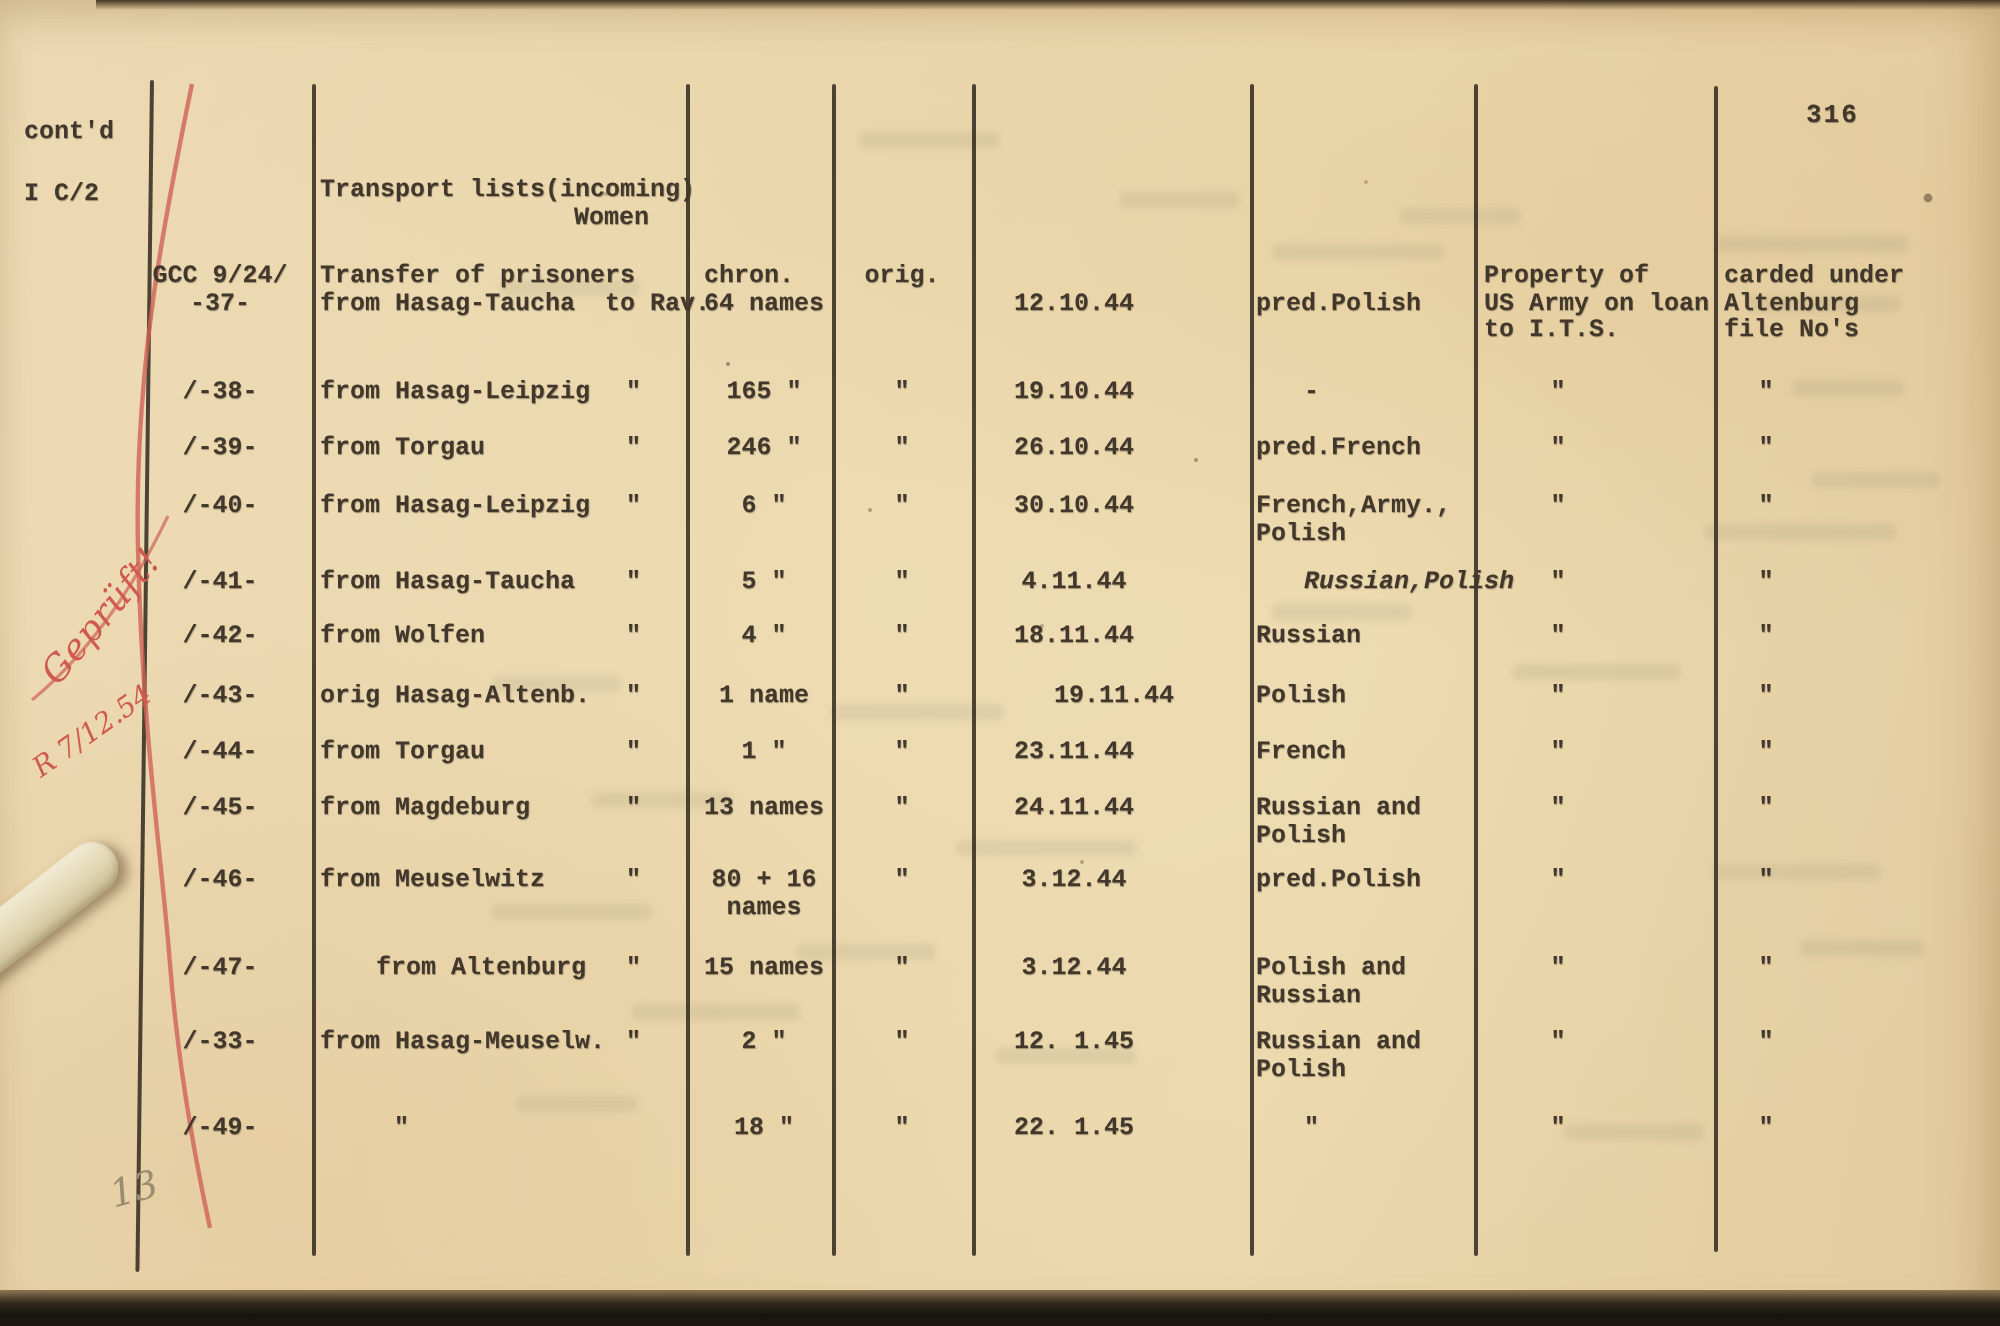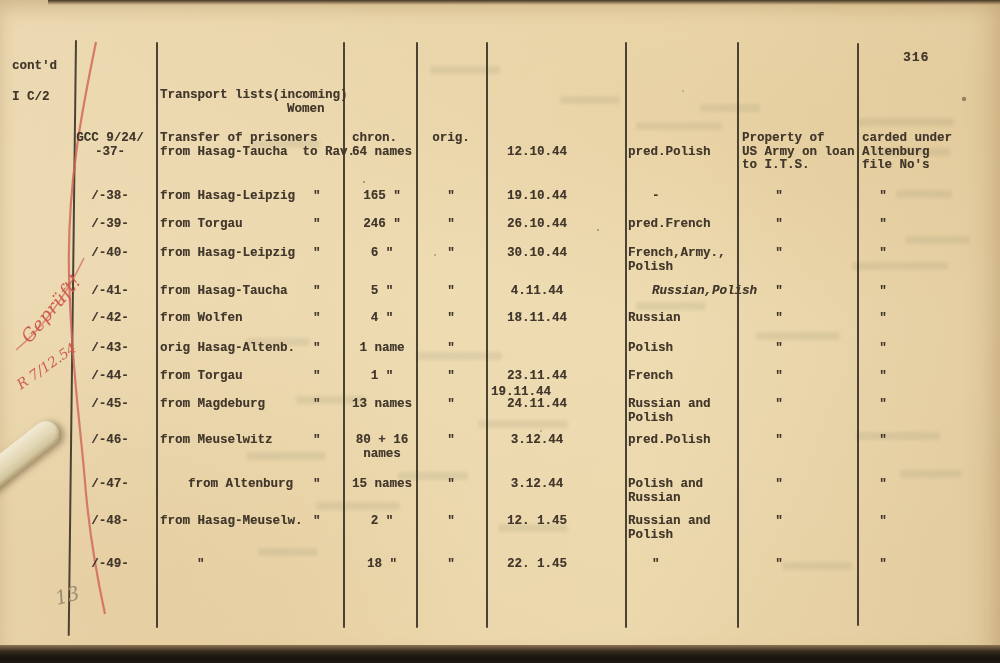--- a/index.html
+++ b/index.html
@@ -174,21 +174,21 @@
       <div class="t ctr" style="left: 418px; top: 311px; width: 66px;">"</div>
       <div class="t rt" style="left: 492px; top: 311px; width: 90px;">18.11.44</div>
       <div class="t" style="left: 628px; top: 311px;">Russian</div>
       <div class="t ctr" style="left: 737px; top: 311px; width: 84px;">"</div>
       <div class="t ctr" style="left: 846px; top: 311px; width: 74px;">"</div>
       <div class="t rt" style="left: 72px; top: 341px; width: 76px;">/-43-</div>
       <div class="t" style="left: 160px; top: 341px;">orig Hasag-Altenb.</div>
       <div class="t" style="left: 313px; top: 341px;">"</div>
       <div class="t ctr" style="left: 350px; top: 341px; width: 64px;">1 name</div>
       <div class="t ctr" style="left: 418px; top: 341px; width: 66px;">"</div>
-      <div class="t rt" style="left: 476px; top: 341px; width: 90px; margin-top: 44px;">19.11.44</div>
+      <div class="t rt" style="left: 512px; top: 341px; width: 90px;">19.11.44</div>
       <div class="t" style="left: 628px; top: 341px;">Polish</div>
       <div class="t ctr" style="left: 737px; top: 341px; width: 84px;">"</div>
       <div class="t ctr" style="left: 846px; top: 341px; width: 74px;">"</div>
       <div class="t rt" style="left: 72px; top: 369px; width: 76px;">/-44-</div>
       <div class="t" style="left: 160px; top: 369px;">from Torgau</div>
       <div class="t" style="left: 313px; top: 369px;">"</div>
       <div class="t ctr" style="left: 350px; top: 369px; width: 64px;">1 "</div>
       <div class="t ctr" style="left: 418px; top: 369px; width: 66px;">"</div>
       <div class="t rt" style="left: 492px; top: 369px; width: 90px;">23.11.44</div>
       <div class="t" style="left: 628px; top: 369px;">French</div>
@@ -217,21 +217,21 @@
       <div class="t rt" style="left: 72px; top: 477px; width: 76px;">/-47-</div>
       <div class="t" style="left: 160px; top: 477px; margin-left: 28px;">from Altenburg</div>
       <div class="t" style="left: 313px; top: 477px;">"</div>
       <div class="t ctr" style="left: 350px; top: 477px; width: 64px;">15 names</div>
       <div class="t ctr" style="left: 418px; top: 477px; width: 66px;">"</div>
       <div class="t rt" style="left: 492px; top: 477px; width: 90px;">3.12.44</div>
       <div class="t" style="left: 628px; top: 477px;">Polish and</div>
       <div class="t" style="left: 628px; top: 491px;">Russian</div>
       <div class="t ctr" style="left: 737px; top: 477px; width: 84px;">"</div>
       <div class="t ctr" style="left: 846px; top: 477px; width: 74px;">"</div>
-      <div class="t rt" style="left: 72px; top: 514px; width: 76px;">/-48-</div>
+      <div class="t rt" style="left: 72px; top: 514px; width: 76px;">/-33-</div>
       <div class="t" style="left: 160px; top: 514px;">from Hasag-Meuselw.</div>
       <div class="t" style="left: 313px; top: 514px;">"</div>
       <div class="t ctr" style="left: 350px; top: 514px; width: 64px;">2 "</div>
       <div class="t ctr" style="left: 418px; top: 514px; width: 66px;">"</div>
       <div class="t rt" style="left: 492px; top: 514px; width: 90px;">12. 1.45</div>
       <div class="t" style="left: 628px; top: 514px;">Russian and</div>
       <div class="t" style="left: 628px; top: 528px;">Polish</div>
       <div class="t ctr" style="left: 737px; top: 514px; width: 84px;">"</div>
       <div class="t ctr" style="left: 846px; top: 514px; width: 74px;">"</div>
       <div class="t rt" style="left: 72px; top: 557px; width: 76px;">/-49-</div>

